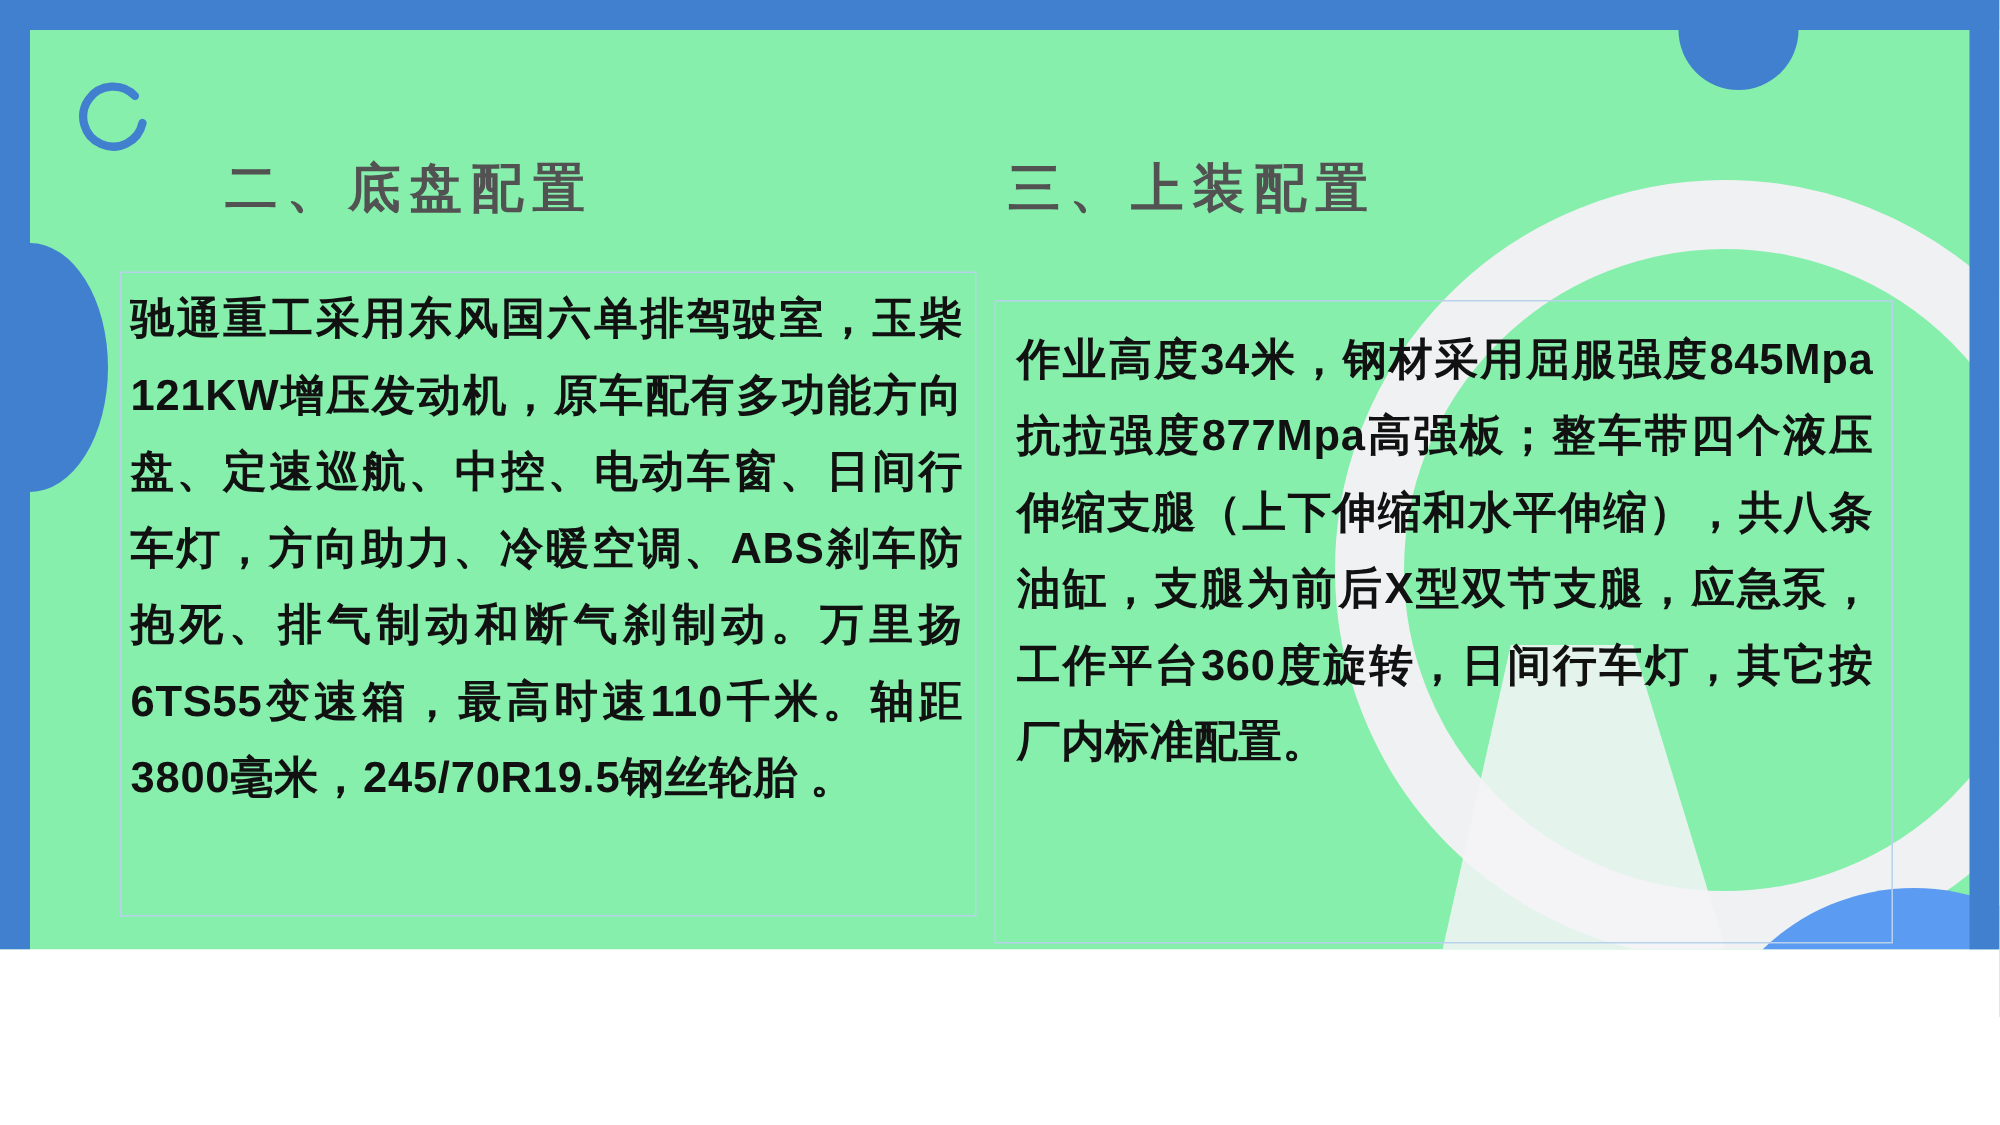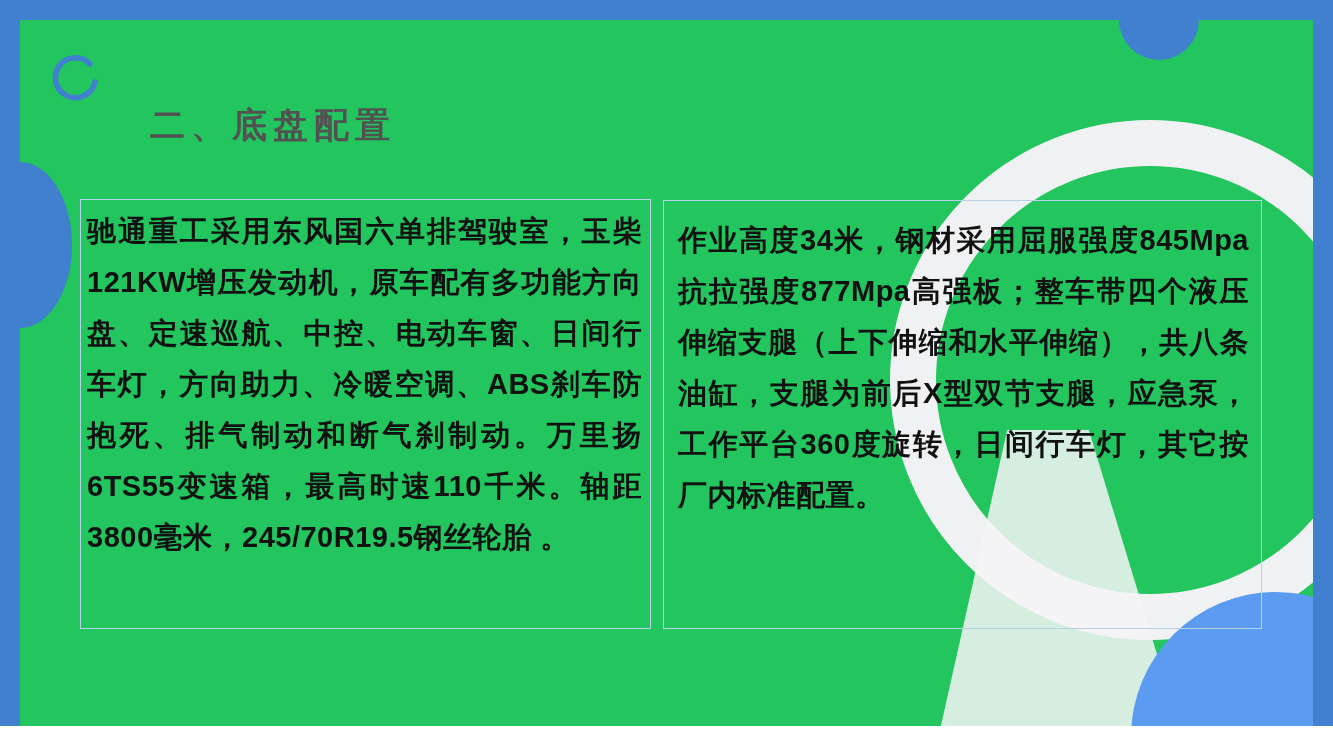--- a/index.html
+++ b/index.html
@@ -3,23 +3,23 @@
 <meta charset="utf-8">
 <style>
   html, body {
     margin: 0;
     padding: 0;
     background: #ffffff;
   }
   #slide {
     position: relative;
     width: 1333px;
-    height: 726px;
+    height: 633px;
     overflow: hidden;
-    background: #22c55e;
+    background: #86efac;
     font-family: "Liberation Sans", "DejaVu Sans", sans-serif;
   }
 
   
   .frame-band {
     position: absolute;
     background: #4180ce;
   }
   .frame-left   { left: 0;  top: 0;    width: 20px;  height: 750px; }
   .frame-top    { left: 0;  top: 0;    width: 1333px; height: 20px; }
@@ -108,21 +108,21 @@
     font-weight: bold;
     font-size: 29px;
     line-height: 51px;
     letter-spacing: 0.5px;
     padding: 6px 8px 4px 6px;
     text-align: justify;
     text-justify: inter-character;
   }
   .textbox-left {
     left: 80px;
-    top: 199px;
+    top: 181px;
     width: 571px;
     height: 430px;
   }
   .textbox-right {
     left: 663px;
     top: 200px;
     width: 599px;
     height: 429px;
     padding: 14px 12px 4px 14px;
   }
@@ -143,18 +143,19 @@
 
   <div class="deco-halfcircle-top"></div>
   <div class="deco-halfcircle-left"></div>
 
   <svg class="ring-icon" viewBox="0 0 52 52">
     <path d="M 38 10 A 20 20 0 1 0 43 28" fill="none" stroke="#4180ce" stroke-width="5.5" stroke-linecap="round"></path>
   </svg>
 
   <div class="heading heading-left">二、底盘配置</div>
 
+  <div class="heading heading-right">三、上装配置</div>
 
   <div class="textbox textbox-left">驰通重工采用东风国六单排驾驶室，玉柴121KW增压发动机，原车配有多功能方向盘、定速巡航、中控、电动车窗、日间行车灯，方向助力、冷暖空调、ABS刹车防抱死、排气制动和断气刹制动。万里扬6TS55变速箱，最高时速110千米。轴距3800毫米，245/70R19.5钢丝轮胎 。</div>
 
   <div class="textbox textbox-right">作业高度34米，钢材采用屈服强度845Mpa抗拉强度877Mpa高强板；整车带四个液压伸缩支腿（上下伸缩和水平伸缩），共八条油缸，支腿为前后X型双节支腿，应急泵，工作平台360度旋转，日间行车灯，其它按厂内标准配置。</div>
 
 </div>
 
 </body></html>

